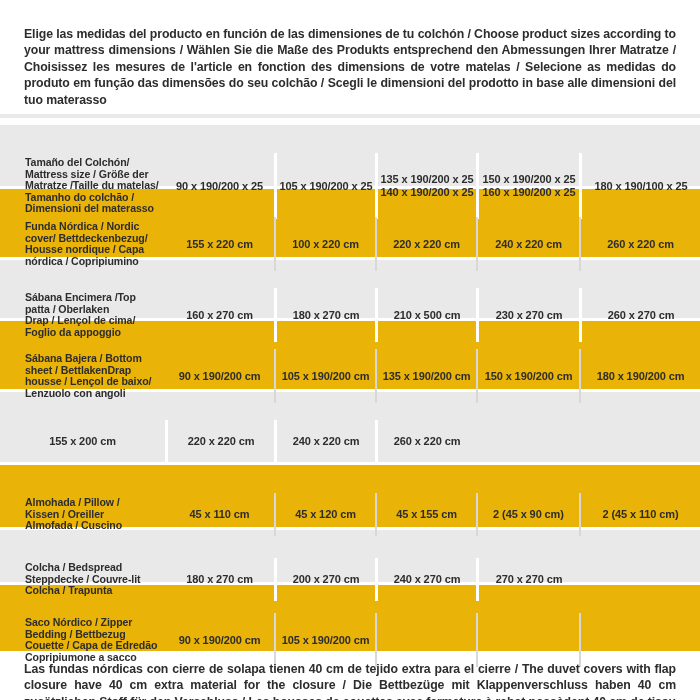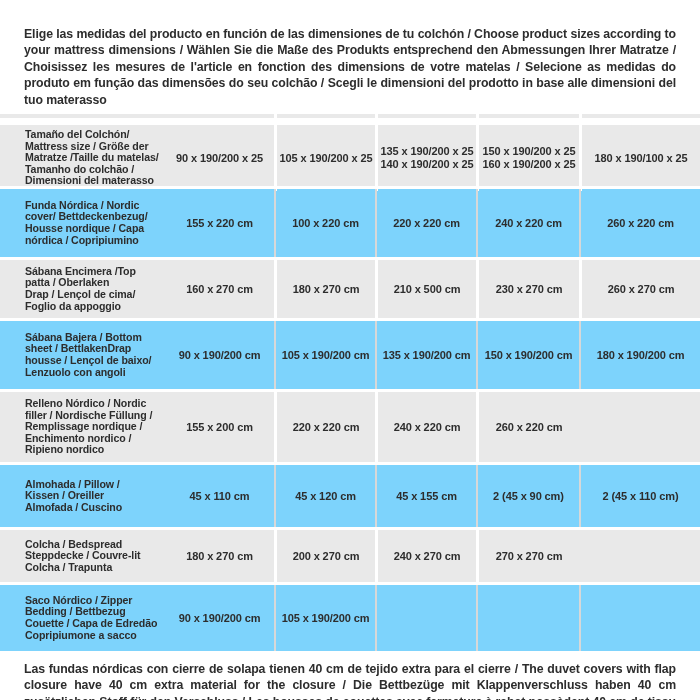--- a/index.html
+++ b/index.html
@@ -15,33 +15,33 @@
     font-size:12.3px;line-height:16.4px;text-align:justify;
   }
   .size-table{margin-top:6px;}
   .row{
     display:grid;
     grid-template-columns:165px 109px 101px 101px 103px 121px;
     box-sizing:border-box;
   }
   .cell{
     box-sizing:border-box;display:flex;align-items:center;
-    white-space:pre-line;min-width:0;
+    white-space:pre-line;min-width:0;margin-top:28px;
   }
   .cell.label{
     padding:4px 4px 4px 25px;justify-content:flex-start;
     font-size:10.6px;line-height:11.6px;text-align:left;
   }
   .cell.val{
     justify-content:center;text-align:center;
     font-size:11px;line-height:13px;padding:2px;
   }
   .row.gray{background:var(--stripe,#e9e9e9);border-top:3px solid #fff;border-bottom:3px solid #fff;}
   .row.gray .cell.sep{border-left:3px solid #fff;}
-  .row.white{background:#7dd3fc;}
+  .row.white{background:#eab308;}
   .row.white .cell.sep{border-left:2px solid var(--separator,#d8d8d8);}
   .row.strip{border-top:none;border-bottom:none;margin-bottom:4px;}
   .outro{
     padding:10px 24px 0 24px;
     font-size:12.3px;line-height:16.4px;text-align:justify;
   }
 </style>
 </head>
 <body>
 
@@ -105,25 +105,20 @@
 housse / Lençol de baixo/
 Lenzuolo con angoli</div>
       <div class="cell val">90 x 190/200 cm</div>
       <div class="cell val sep">105 x 190/200 cm</div>
       <div class="cell val sep">135 x 190/200 cm</div>
       <div class="cell val sep">150 x 190/200 cm</div>
       <div class="cell val sep">180 x 190/200 cm</div>
     </div>
 
     <div class="row gray" style="height:76px">
-      <div class="cell label">Relleno Nórdico / Nordic
-filler / Nordische Füllung /
-Remplissage nordique /
-Enchimento nordico /
-Ripieno nordico</div>
       <div class="cell val">155 x 200 cm</div>
       <div class="cell val sep">220 x 220 cm</div>
       <div class="cell val sep">240 x 220 cm</div>
       <div class="cell val sep">260 x 220 cm</div>
     </div>
 
     <div class="row white" style="height:62px">
       <div class="cell label">Almohada / Pillow /
 Kissen / Oreiller
 Almofada / Cuscino</div>

